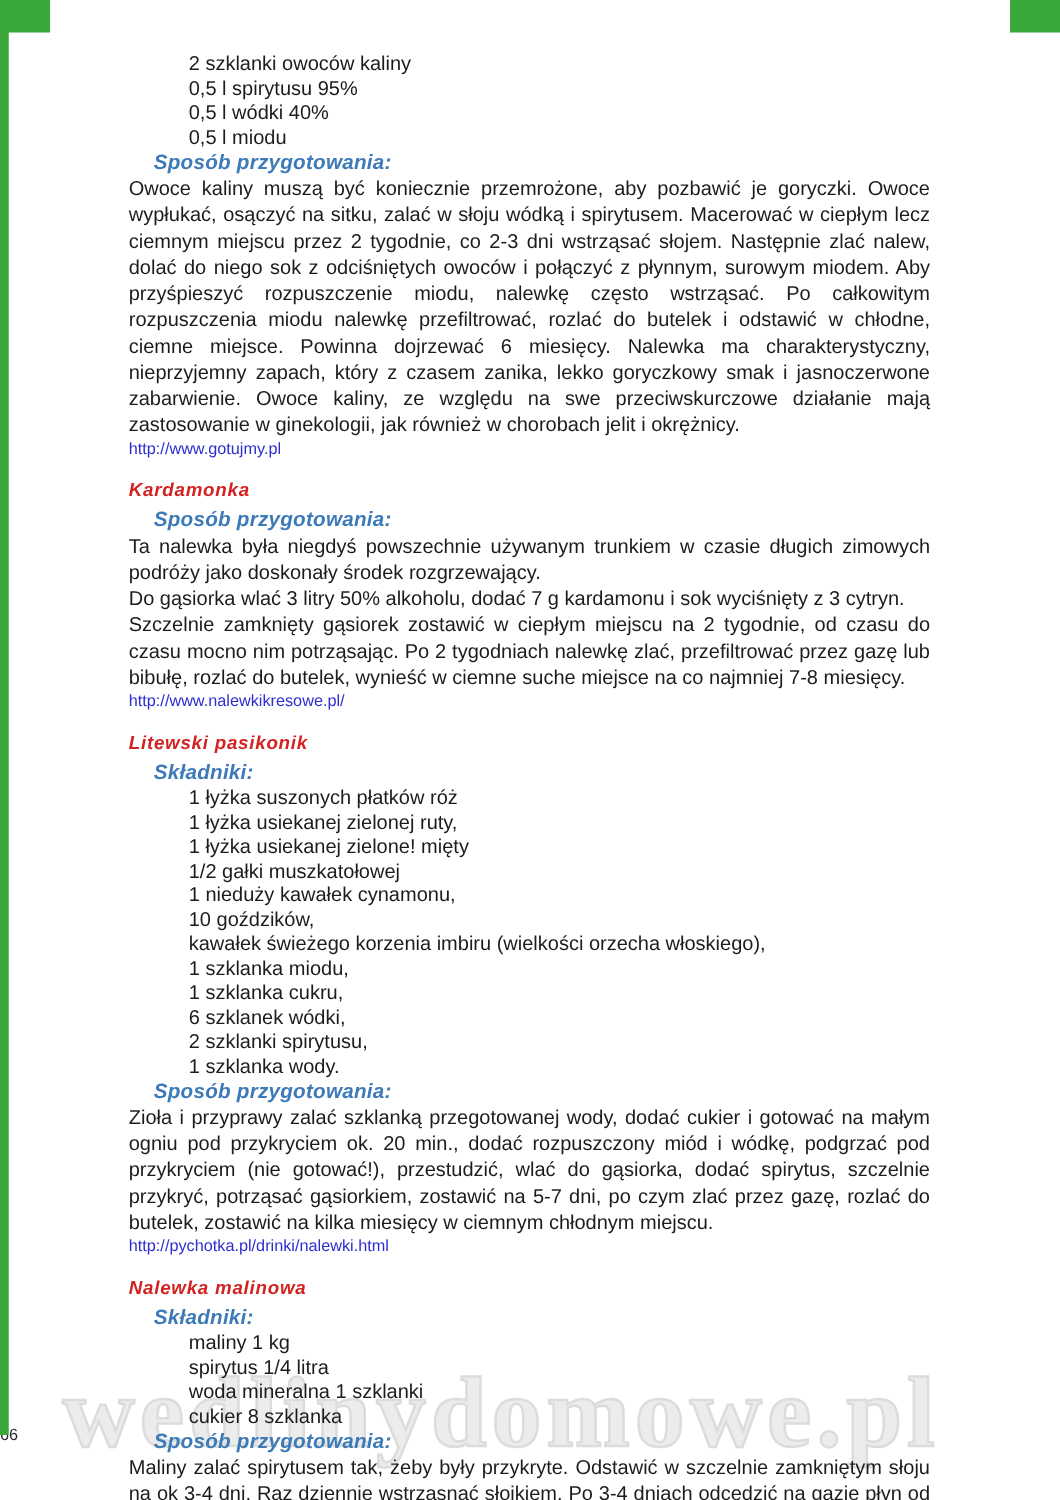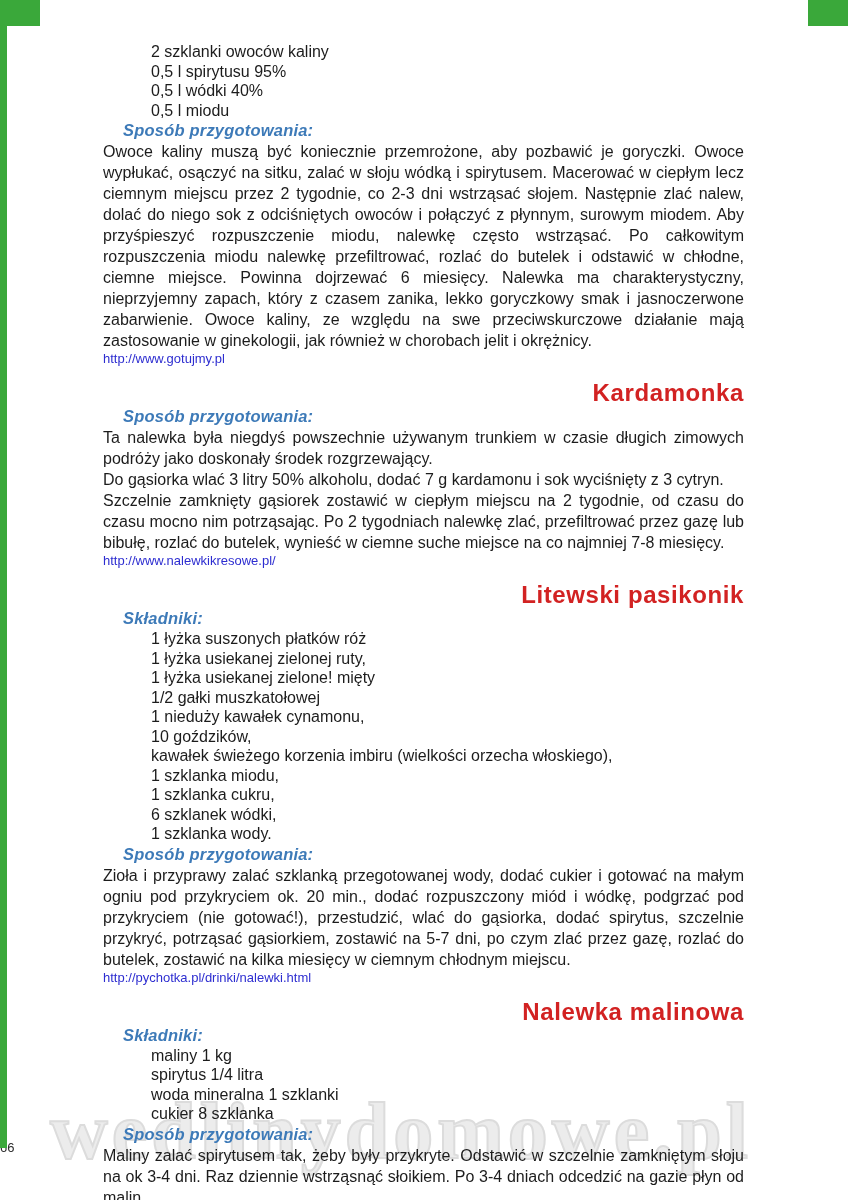--- a/index.html
+++ b/index.html
@@ -4,22 +4,22 @@
 <style>
   html,body{margin:0;padding:0;background:#ffffff;}
   .page{position:relative;width:848px;height:1200px;background:#ffffff;overflow:hidden;
         font-family:"Liberation Sans","DejaVu Sans",sans-serif;color:#1c1c1c;}
   .content{position:relative;z-index:1;padding:42px 104px 0 103px;}
   .ing{padding-left:48px;font-size:16px;line-height:19.5px;}
   .hdr{color:#3d7ab8;font-weight:bold;font-style:italic;font-size:16.5px;line-height:21px;letter-spacing:.2px;margin-left:20px;}
   .para{margin:0;font-size:16px;line-height:21px;text-align:justify;}
   .para.cut{text-align-last:justify;}
   .link{display:block;color:#2d2dd0;font-size:13px;line-height:15px;text-decoration:none;cursor:pointer;}
-  .title{margin:16px 0 3px;text-align:right;color:#d22222;font-weight:bold;font-size:24px;
-         letter-spacing:.6px;line-height:21px;}
+  .title{margin:16px 0 3px;text-align:left;color:#d22222;font-weight:bold;font-size:15px;
+         letter-spacing:.6px;line-height:21px;font-style:italic;}
   .green{position:absolute;background:#3aa83a;z-index:2;}
   .green.tl{left:0;top:0;width:40px;height:26px;}
   .green.tr{right:0;top:0;width:40px;height:26px;}
   .green.edge{left:0;top:0;width:7px;height:1148px;}
   .wm{position:absolute;top:1086px;left:50px;z-index:0;font-size:80px;font-weight:bold;letter-spacing:4px;
       white-space:nowrap;color:#ececec;font-family:Liberation Serif, serif;-webkit-text-stroke:2px #dcdcdc;}
   .pageno{position:absolute;top:1140px;left:0;width:100%;text-align:left;font-size:13px;color:#2a2a2a;z-index:1;}
 </style>
 </head>
 <body>
@@ -57,20 +57,21 @@
       <div class="ing">1 łyżka suszonych płatków róż</div>
       <div class="ing">1 łyżka usiekanej zielonej ruty,</div>
       <div class="ing">1 łyżka usiekanej zielone! mięty</div>
       <div class="ing">1/2 gałki muszkatołowej</div>
       <div class="ing">1 nieduży kawałek cynamonu,</div>
       <div class="ing">10 goździków,</div>
       <div class="ing">kawałek świeżego korzenia imbiru (wielkości orzecha włoskiego),</div>
       <div class="ing">1 szklanka miodu,</div>
       <div class="ing">1 szklanka cukru,</div>
       <div class="ing">6 szklanek wódki,</div>
+      <div class="ing">2 szklanki spirytusu,</div>
       <div class="ing">1 szklanka wody.</div>
       <div class="hdr">Sposób przygotowania:</div>
       <p class="para">Zioła i przyprawy zalać szklanką przegotowanej wody, dodać cukier i gotować na małym ogniu pod przykryciem ok. 20 min., dodać rozpuszczony miód i wódkę, podgrzać pod przykryciem (nie gotować!), przestudzić, wlać do gąsiorka, dodać spirytus, szczelnie przykryć, potrząsać gąsiorkiem, zostawić na 5-7 dni, po czym zlać przez gazę, rozlać do butelek, zostawić na kilka miesięcy w ciemnym chłodnym miejscu.</p>
       <a class="link">http://pychotka.pl/drinki/nalewki.html</a>
     </div>
 
     <div class="section">
       <div class="title">Nalewka malinowa</div>
       <div class="hdr">Składniki:</div>
       <div class="ing">maliny 1 kg</div>

